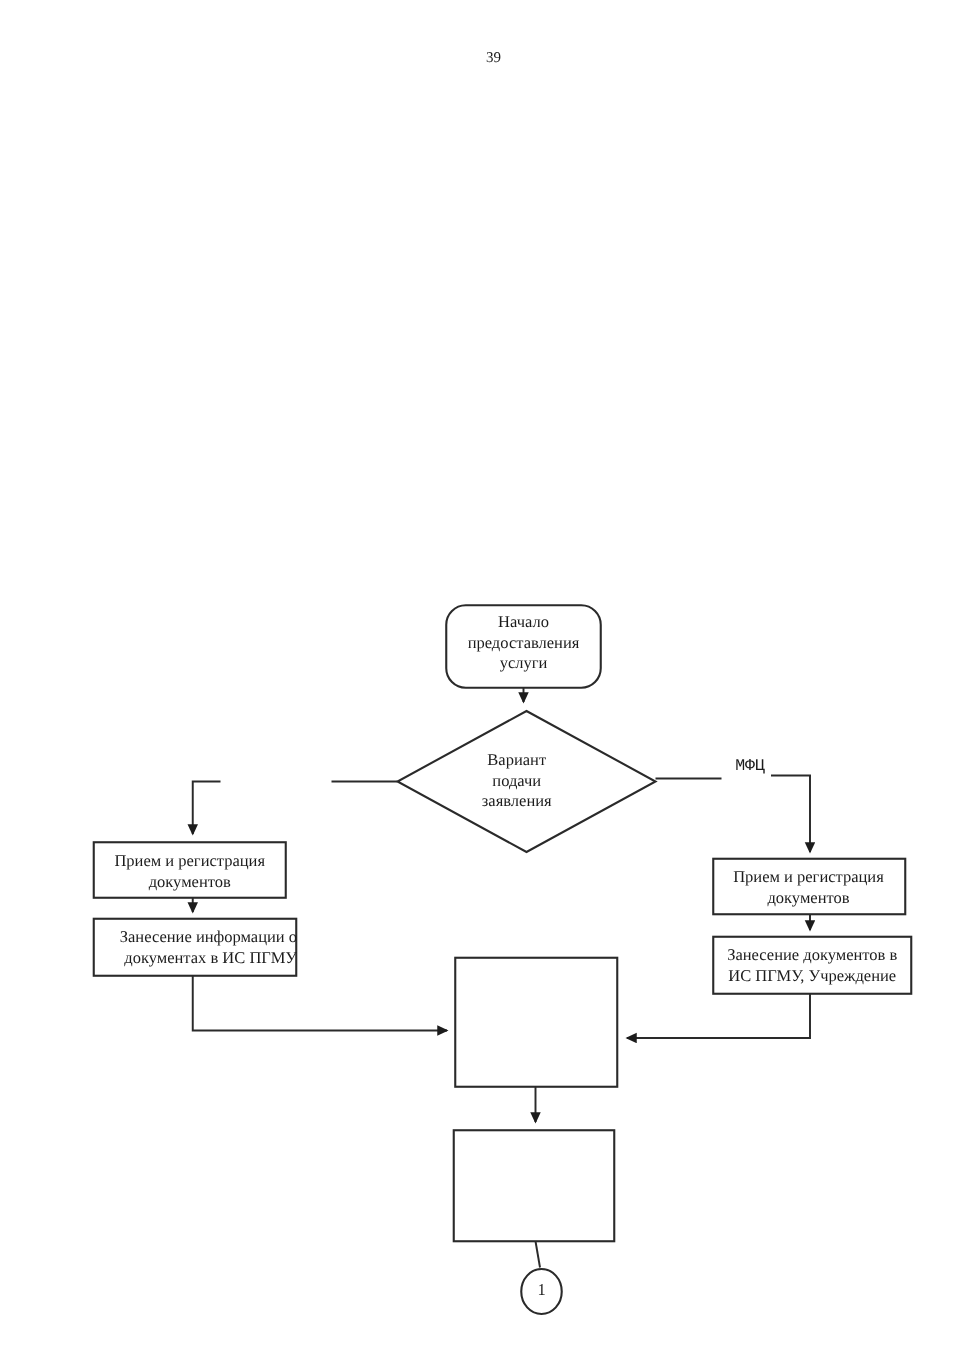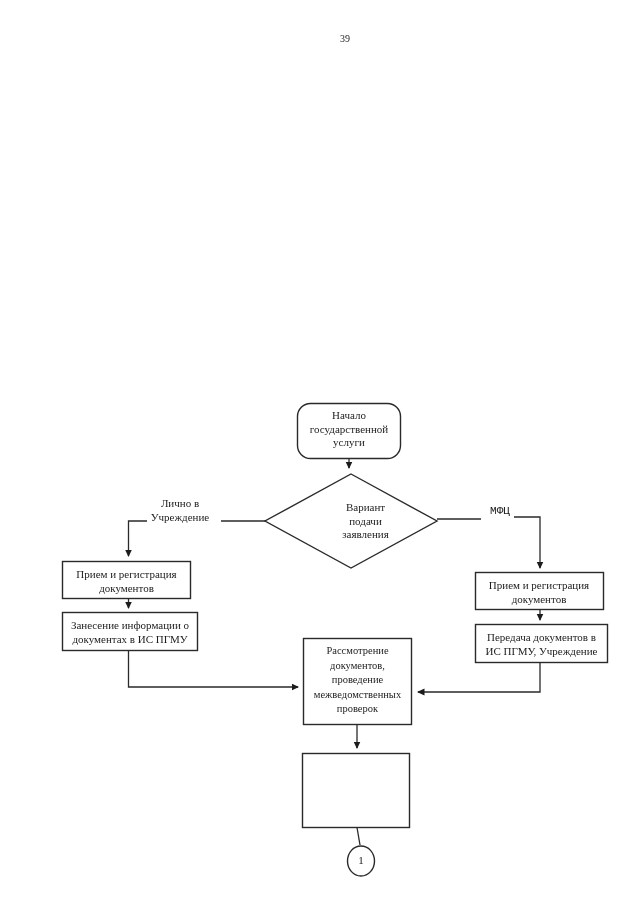--- a/index.html
+++ b/index.html
@@ -2,31 +2,31 @@
 <html lang="ru"><head>
 <meta charset="utf-8">
 <style>
   html,body { margin:0; padding:0; background:#ffffff; }
   .page {
     position:relative; width:640px; height:905px; background:#ffffff;
     font-family:"Liberation Serif", "DejaVu Serif", serif;
     color:#1c1c1c; overflow:hidden;
   }
   .txt { position:absolute; white-space:pre-line; }
-  .pagenum   { left:340px; top:33px;  font-size:10px; }
+  .pagenum   { left:324px; top:33px;  font-size:10px; }
   .appendix  { left:345px; top:56px;  width:294px; font-size:13.5px; line-height:19px; text-align:left; }
   .doctitle  { left:32px;  top:265px; width:580px; font-size:13.5px; line-height:19px; text-align:center; }
 
   .fl { position:absolute; text-align:center; font-size:11px; line-height:13.5px; white-space:pre-line; }
   .lbl-start    { left:292px; top:409px; width:114px; }
-  .lbl-decision { left:315px; top:501px; width:101px; }
+  .lbl-decision { left:294px; top:501px; width:101px; }
   .lbl-left     { left:138px; top:496px; width:84px;  line-height:14px; }
   .lbl-mfc      { left:482px; top:505px; width:36px;font-family:Liberation Mono, monospace;  }
   .lbl-l1       { left:62px;  top:567px; width:129px; line-height:14px; }
-  .lbl-l2       { left:62px;  top:618px; width:136px; line-height:14px; }
+  .lbl-l2       { left:62px;  top:618px; width:136px; line-height:14px;text-align:right; }
   .lbl-r1       { left:475px; top:578px; width:128px; line-height:14px; }
   .lbl-r2       { left:475px; top:630px; width:133px; line-height:14px; }
   .lbl-merge    { left:303px; top:644px; width:109px; font-size:10.5px; line-height:14.5px; }
   .lbl-bottom   { left:302px; top:760px; width:108px; line-height:15.5px; }
   .lbl-conn     { left:347px; top:854px; width:28px;  }
 
   svg.flow { position:absolute; left:0; top:0; }
   .shape  { fill:#ffffff; stroke:#2a2a2a; stroke-width:1.4; }
   .wire   { fill:none; stroke:#2a2a2a; stroke-width:1.3; }
 </style>
@@ -69,36 +69,29 @@
     <rect class="shape" x="303.5" y="638.5" width="108" height="86"></rect>
     <line class="wire" x1="357" y1="724.5" x2="357" y2="748" marker-end="url(#ah)"></line>
 
     <rect class="shape" x="302.5" y="753.5" width="107" height="74"></rect>
     <line class="wire" x1="357" y1="827.5" x2="360" y2="845"></line>
 
     <ellipse class="shape" cx="361" cy="861" rx="13.5" ry="15"></ellipse>
   </svg>
 
   <div class="fl lbl-start">Начало
-государственной
+предоставления
 услуги</div>
   <div class="fl lbl-decision">Вариант
 подачи
 заявления</div>
-  <div class="fl lbl-left">Лично в
-Учреждение</div>
   <div class="fl lbl-mfc">МФЦ</div>
   <div class="fl lbl-l1">Прием и регистрация
 документов</div>
   <div class="fl lbl-l2">Занесение информации о
 документах в ИС ПГМУ</div>
   <div class="fl lbl-r1">Прием и регистрация
 документов</div>
-  <div class="fl lbl-r2">Передача документов в
+  <div class="fl lbl-r2">Занесение документов в
 ИС ПГМУ, Учреждение</div>
-  <div class="fl lbl-merge">Рассмотрение
-документов,
-проведение
-межведомственных
-проверок</div>
   <div class="fl lbl-conn">1</div>
 
 </div>
 
 </body></html>

